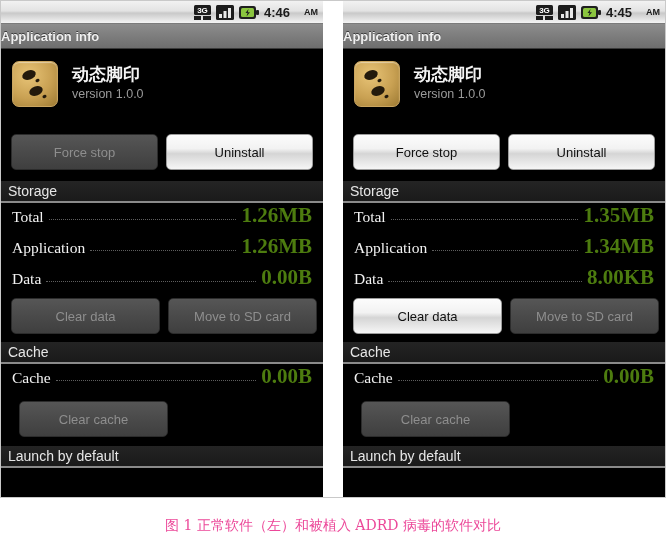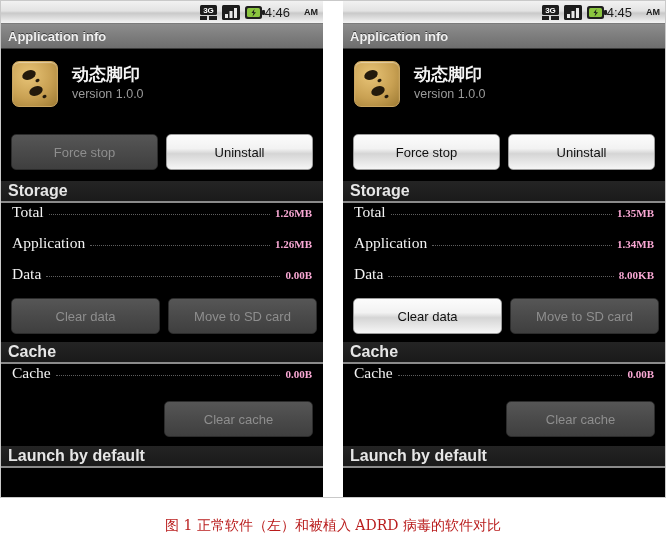--- a/index.html
+++ b/index.html
@@ -30,31 +30,31 @@
     padding-right:5px;box-sizing:border-box;
     border-bottom:1px solid #7b7b7b;
   }
   .sb-icons{display:flex;align-items:center;gap:5px;}
   .ico3g{
     width:17px;height:15px;position:relative;display:block;
   }
   .icosig{width:18px;height:15px;display:block;}
   .icobat{width:20px;height:13px;display:block;}
   .sb-time{
-    font-size:13px;font-weight:normal;color:#1b1b1b;
-    letter-spacing:0px;
+    font-size:13px;font-weight:bold;color:#1b1b1b;
+    margin-left:5px;letter-spacing:0px;
   }
   .sb-ampm{font-size:9px;font-weight:bold;color:#1b1b1b;margin-left:14px;}
 
   
   .titlebar{
     height:25px;flex:0 0 25px;
     background:linear-gradient(to bottom,#8d8d8d 0%,#7d7d7d 50%,#6e6e6e 100%);
     display:flex;align-items:center;
-    padding-left:7px;box-sizing:border-box;
+    padding-left:0;box-sizing:border-box;
     border-bottom:1px solid #3a3a3a;
   }
   .titlebar span{
     font-size:13px;font-weight:bold;color:#f0f0f0;
     text-shadow:0 -1px 0 #3c3c3c;
   }
 
   
   .content{flex:1 1 auto;background:#000;display:flex;flex-direction:column;}
 
@@ -86,45 +86,45 @@
     background:linear-gradient(to bottom,#565656 0%,#4a4a4a 50%,#3f3f3f 100%);
     border:1px solid #2c2c2c;color:#8e8e8e;
   }
 
   .sechdr{
     height:22px;flex:0 0 22px;
     background:linear-gradient(to bottom,#242424 0%,#1a1a1a 100%);
     border-bottom:2px solid #8a8a8a;
     display:flex;align-items:center;padding-left:7px;box-sizing:border-box;
   }
-  .sechdr span{font-size:16px;font-weight:bold;color:#e6e6e6;}
+  .sechdr span{font-size:14px;font-weight:normal;color:#e6e6e6;}
 
   .kv{
     display:flex;align-items:baseline;
     padding:0 11px;height:31px;font-family:Liberation Serif, serif;
   }
   .kv .k{font-size:15.5px;color:#f2f2f2;white-space:nowrap;}
   .kv .dots{
     flex:1 1 auto;margin:0 5px;height:1px;position:relative;top:-2px;
     border-bottom:1px dotted #5e5e5e;
   }
-  .kv .v{font-size:11px;color:#f9a8d4;white-space:nowrap;font-weight:bold;}
+  .kv .v{font-size:21px;color:#4d7c0f;white-space:nowrap;font-weight:bold;}
 
   .btnrow2{display:flex;gap:8px;padding:2px 20px 8px 10px;}
-  .btnrow-right{display:flex;justify-content:flex-end;padding:6px 10px 9px 10px;}
+  .btnrow-right{display:flex;justify-content:flex-start;padding:6px 10px 9px 10px;margin-left:8px;}
   .btn-half{width:149px;flex:0 0 149px;}
 
   .spacer{flex:1 1 auto;}
 
   
   .caption{
     position:absolute;left:0;top:498px;width:666px;height:56px;
     display:flex;align-items:center;justify-content:center;
     font-family:"DejaVu Serif","Liberation Serif",serif;
-    font-size:14px;color:#b91c1c;
+    font-size:14px;color:#ec4899;
   }
 </style>
 </head>
 <body>
 
 <div class="figure">
 
   <div class="phone">
 
     <div class="statusbar">

